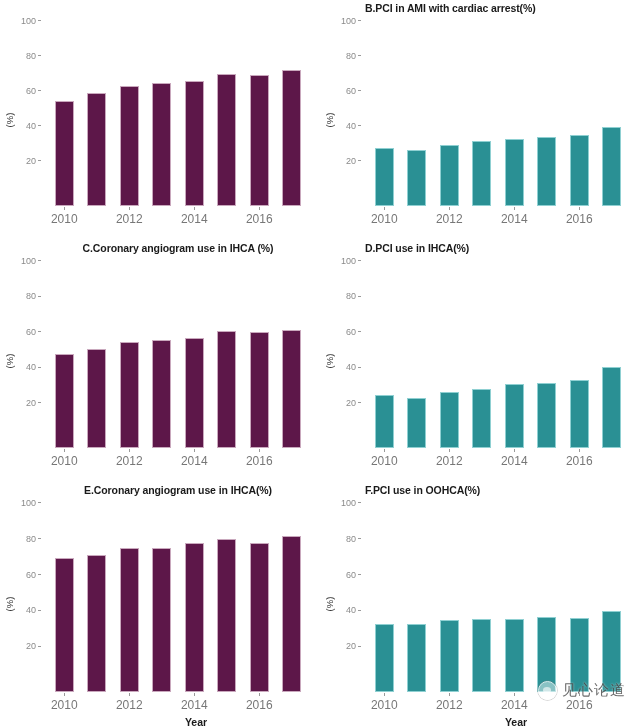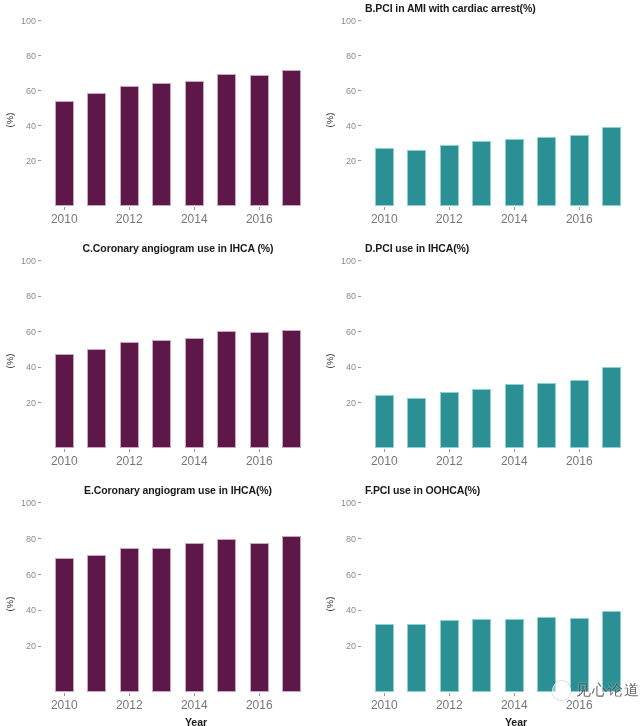--- a/index.html
+++ b/index.html
@@ -146,21 +146,21 @@
     text-align: center;
     font-size: 10.5px;
     font-weight: bold;
     color: #1a1a1a;
   }
   .panel.left .axis-label-x { padding-left: 36px; }
   .panel.right .axis-label-x { padding-left: 36px; }
 
   .watermark {
     position: absolute;
-    right: 0;
+    right: 14px;
     bottom: 26px;
     display: flex;
     align-items: center;
     gap: 5px;
     opacity: 0.82;
     pointer-events: none;
   }
   .wm-logo {
     width: 17px;
     height: 17px;

